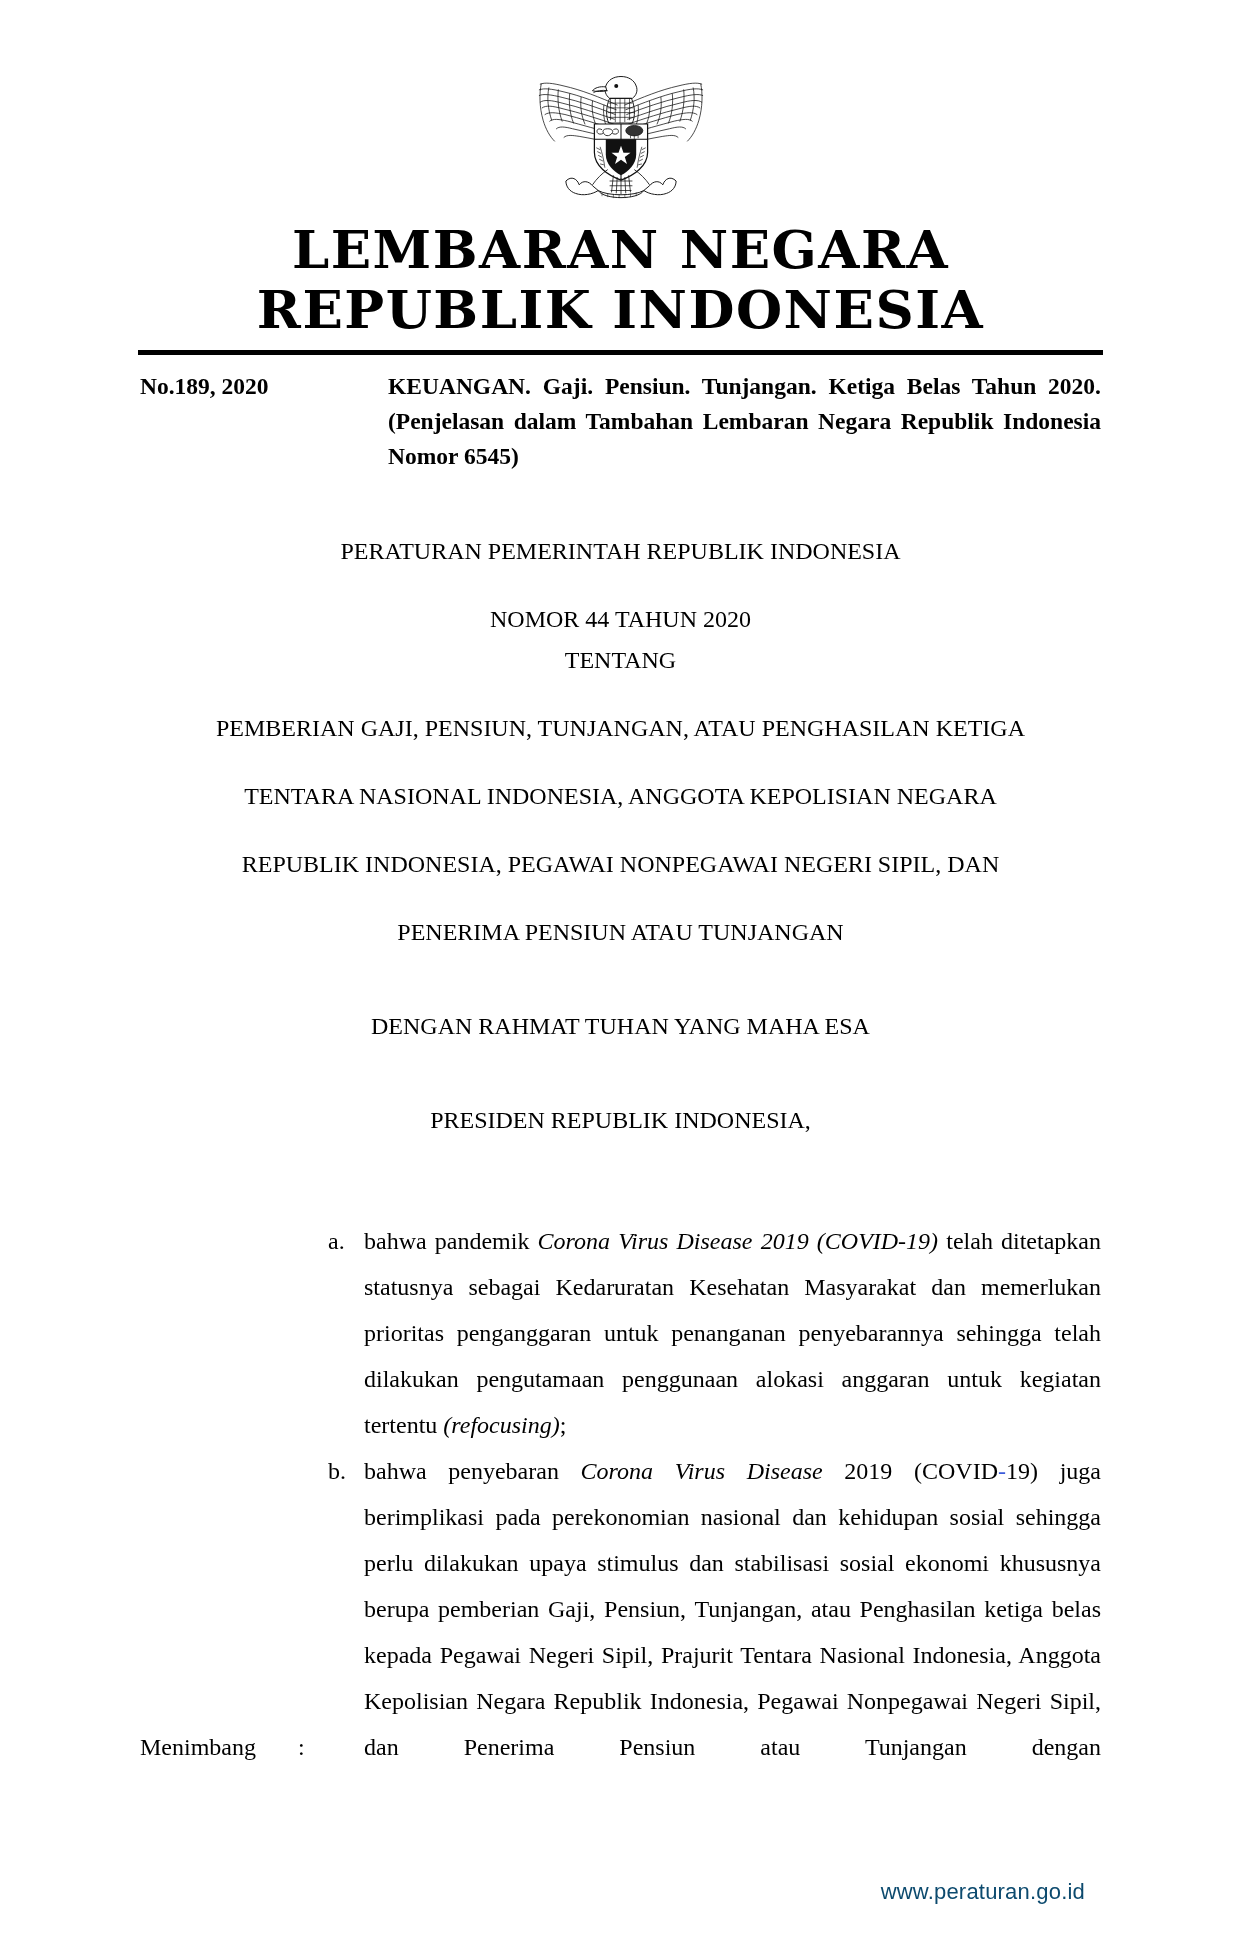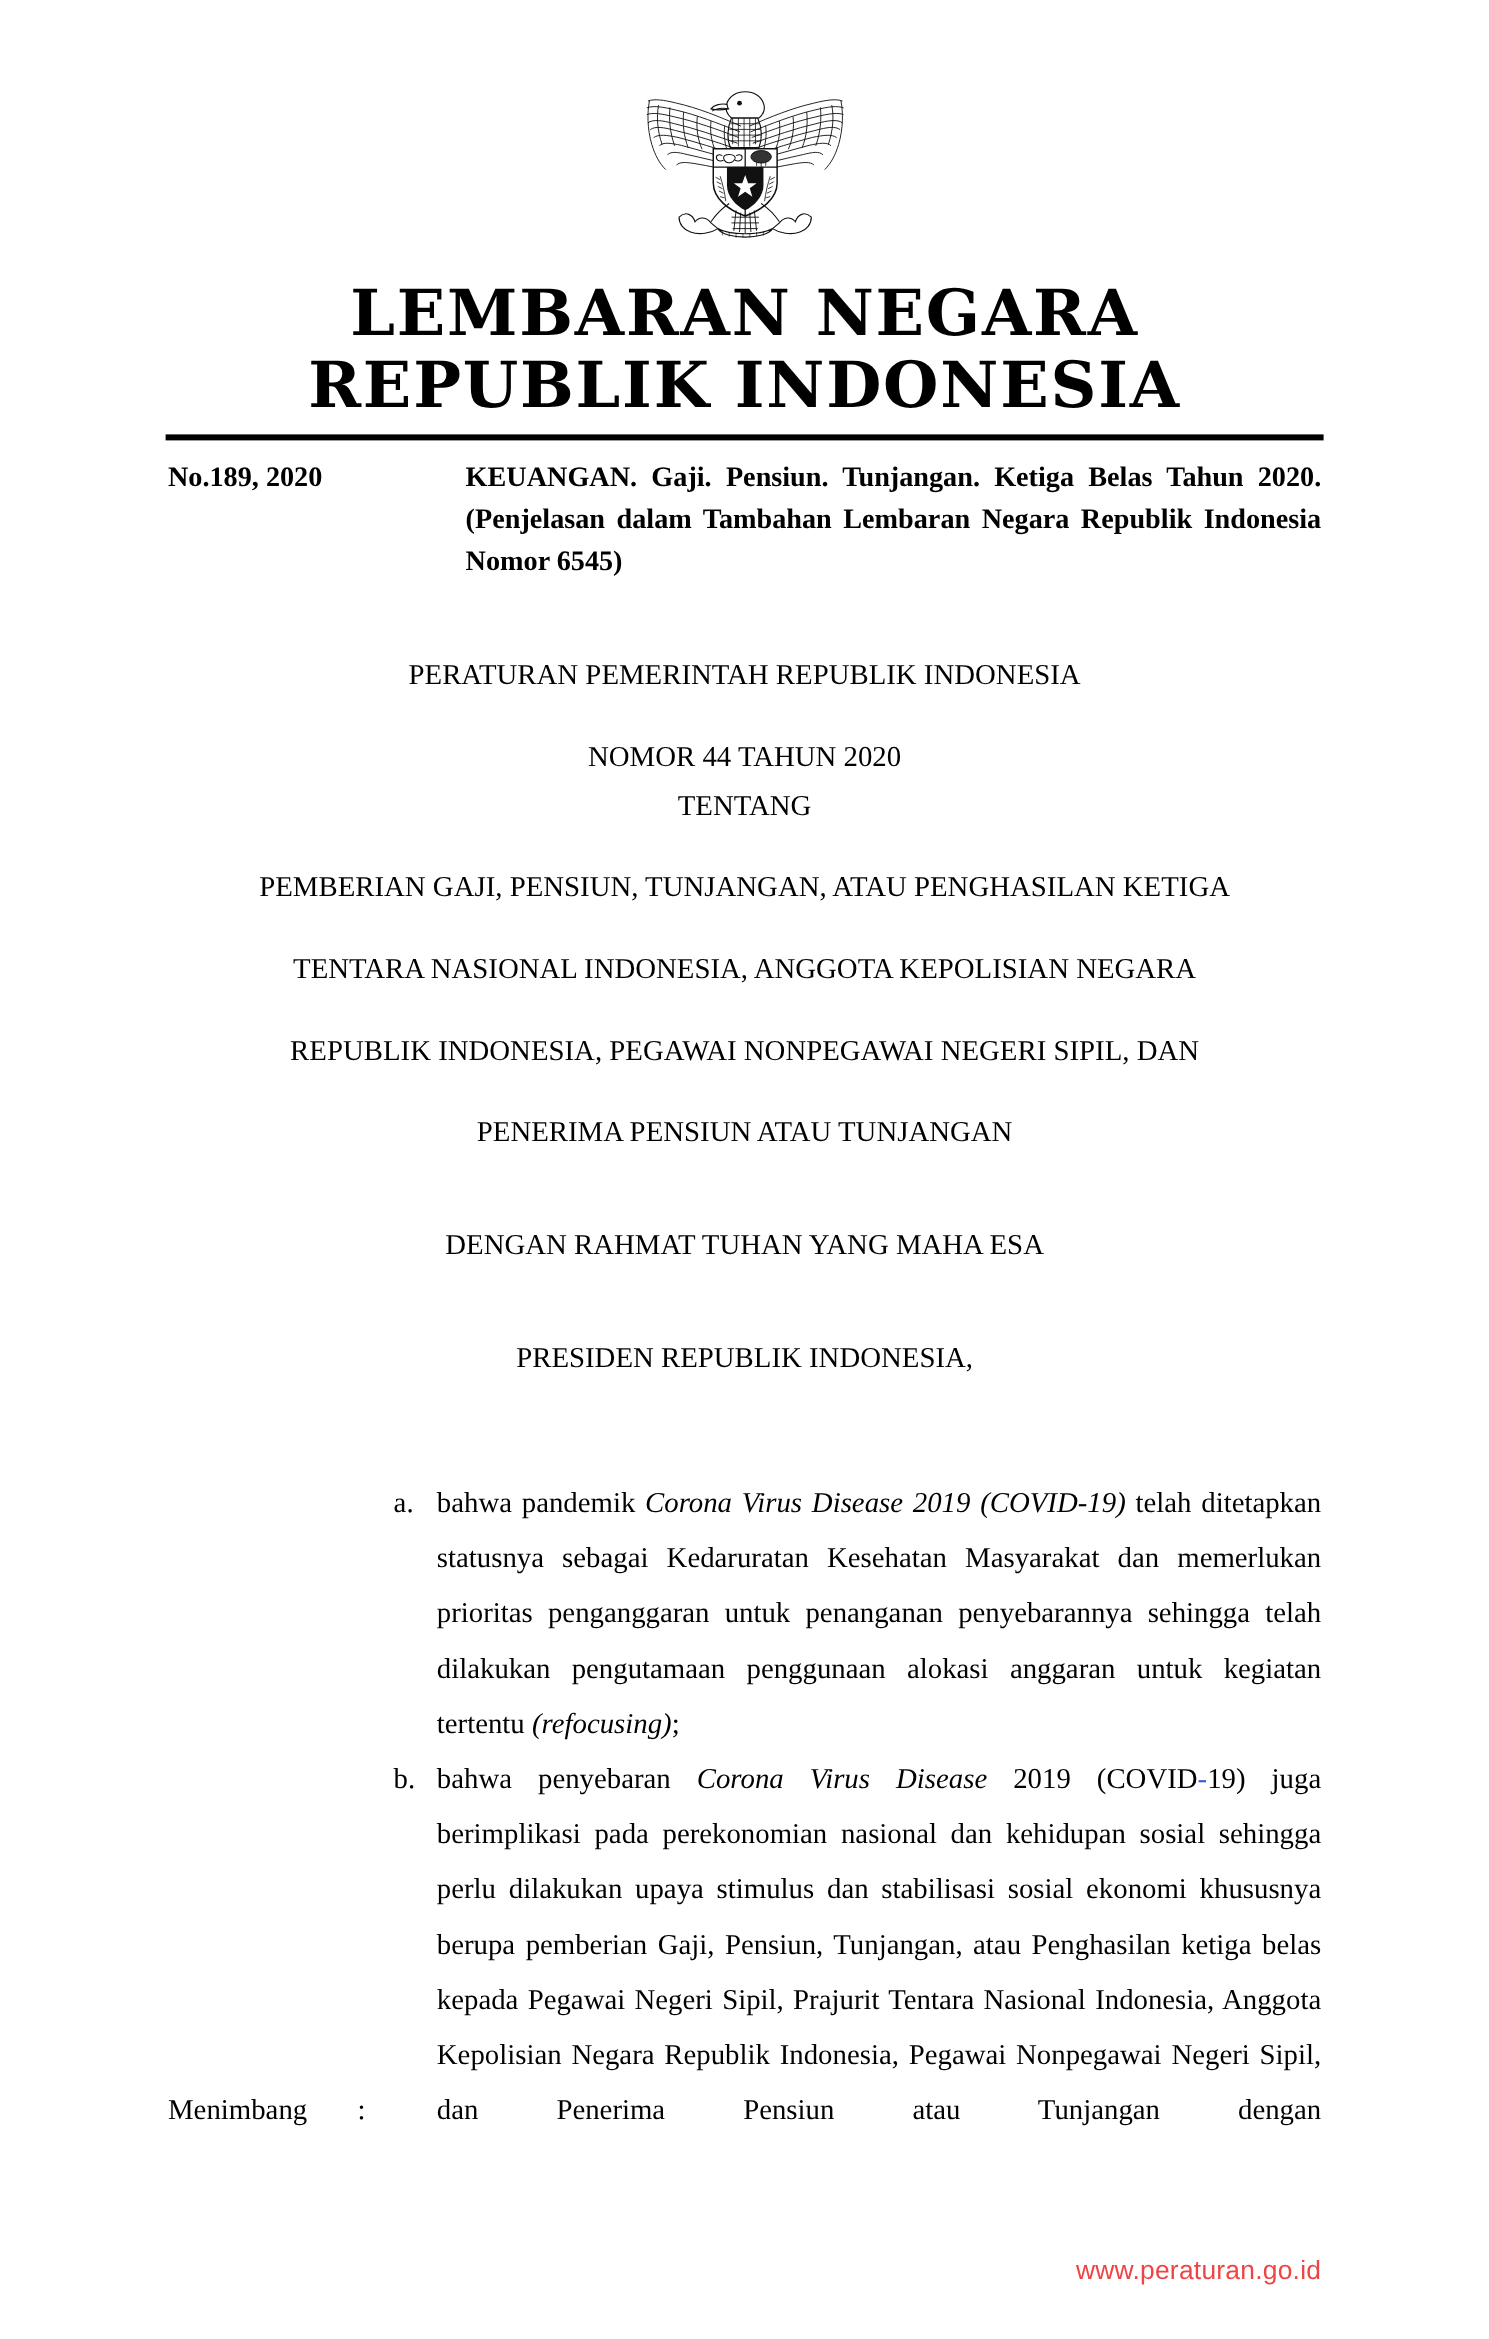--- a/index.html
+++ b/index.html
@@ -31,21 +31,21 @@
   }
   .emblem {
     width: 190px;
     height: 152px;
     display: block;
   }
 
   
   .masthead {
     text-align: center;
-    margin-top: 32px;
+    margin-top: 20px;
   }
   .masthead-line {
     font-family: "DejaVu Serif", "Liberation Serif", serif;
     font-weight: bold;
     font-size: 53px;
     line-height: 1.13;
     letter-spacing: 1.5px;
     color: #000;
     white-space: nowrap;
   }
@@ -134,25 +134,25 @@
   }
   .item-body.last-line-justify {
     text-align-last: justify;
   }
   em, .it { }
   .blue-hyphen { color: #3b5bdb; }
 
   
   .footer {
     position: absolute;
-    right: 140px;
+    right: 156px;
     bottom: 44px;
     font-family: "Liberation Sans", "DejaVu Sans", sans-serif;
     font-size: 22px;
-    color: #ef4444;
+    color: #0c4a6e;
     letter-spacing: 0.2px;
   }
 </style>
 </head>
 <body>
 
 <div class="page">
 
   <div class="emblem-wrap">
     <svg class="emblem" viewBox="0 0 200 160" aria-label="Garuda Pancasila">

